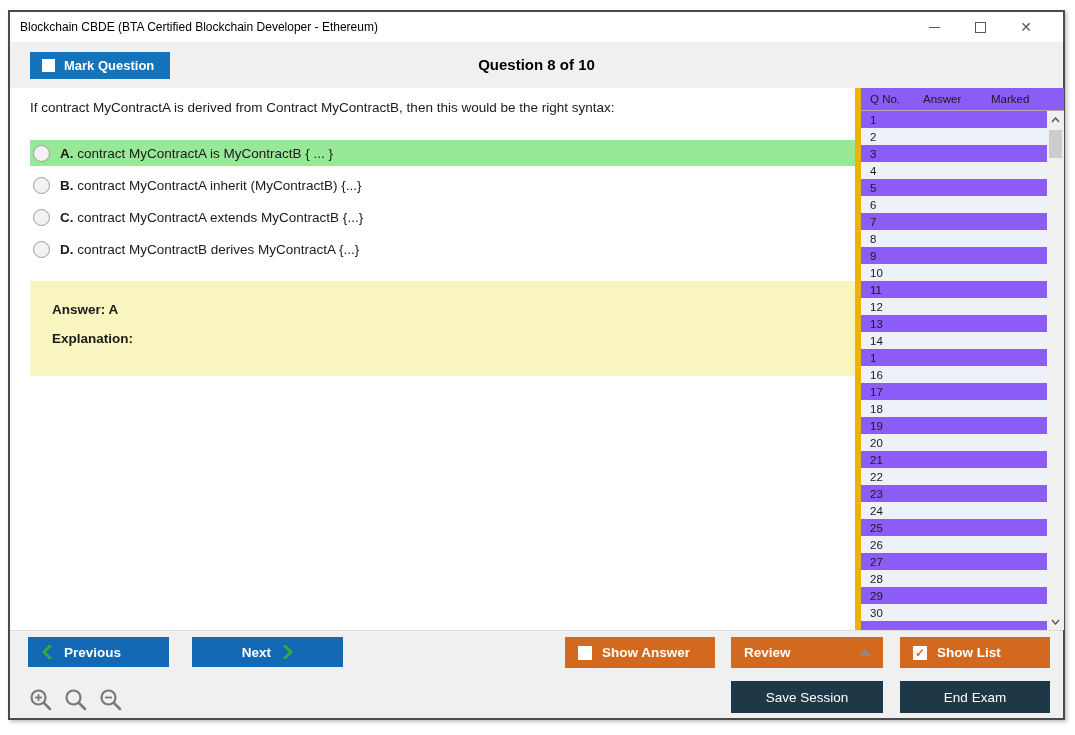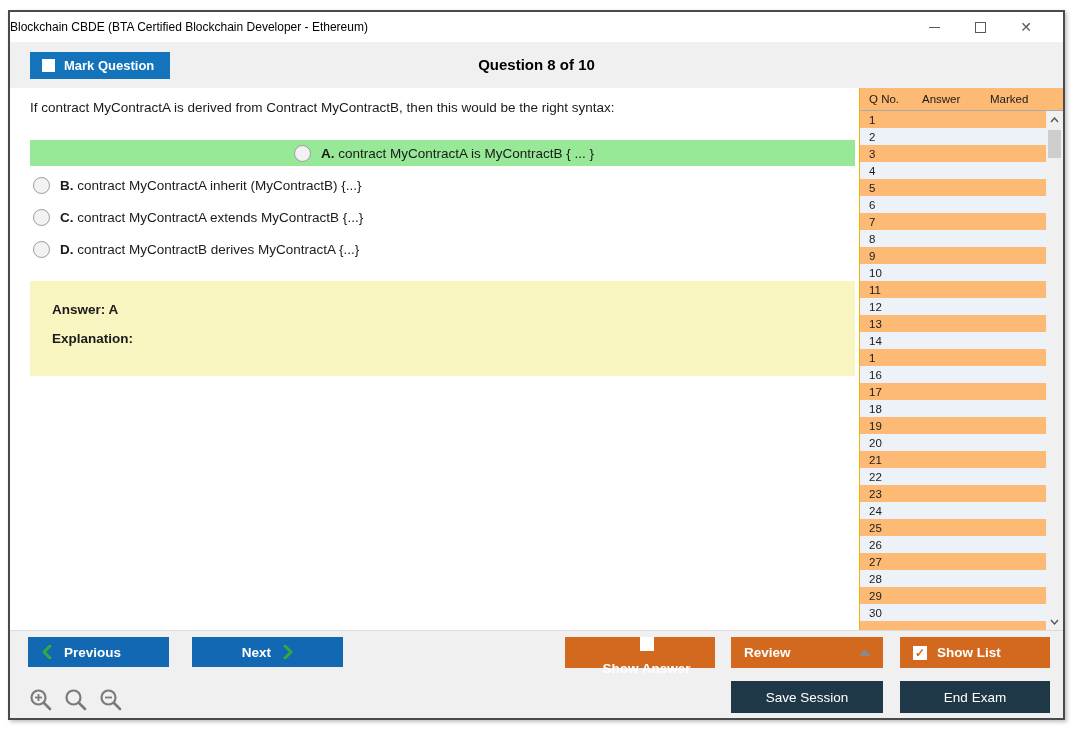--- a/index.html
+++ b/index.html
@@ -10,21 +10,21 @@
   }
   .window {
     position:absolute; left:8px; top:10px; width:1057px; height:710px;
     border:2px solid #4a4a4a; background:#ffffff;
     box-shadow:2px 2px 4px rgba(0,0,0,0.25);
     display:flex; flex-direction:column;
   }
   
   .titlebar {
     height:30px; background:#ffffff; display:flex; align-items:center;
-    flex:0 0 auto;
+    padding-left:10px; flex:0 0 auto;
   }
   .titlebar .title { font-size:12px; color:#000; }
   .win-controls { margin-left:auto; display:flex; align-items:center; padding-right:14px; }
   .win-btn { width:46px; height:26px; display:flex; align-items:center; justify-content:center; color:#5a5a5a; cursor:default; }
   .min-glyph { display:block; width:11px; height:1px; background:#5a5a5a; }
   .max-glyph { display:block; width:11px; height:11px; border:1px solid #5a5a5a; }
   .close-glyph { font-size:14px; line-height:1; color:#5a5a5a; }
   
   .headerbar {
     height:46px; background:#f0f0f0; position:relative; flex:0 0 auto;
@@ -39,37 +39,37 @@
     text-align:center; line-height:46px; font-weight:bold; font-size:15px; color:#000;
   }
   
   .content { flex:1 1 auto; display:flex; min-height:0;border-radius:19px; }
   .main { flex:1 1 auto; background:#ffffff; padding:12px 0 0 20px; position:relative; }
   .question-text { font-size:13.5px; color:#1a1a1a; margin-bottom:25px; width:820px; }
   .option {
     width:825px; height:26px; display:flex; align-items:center; gap:10px;
     padding-left:3px; margin-bottom:6px; cursor:pointer;
   }
-  .option.hl { background:#97e897;justify-content:center; }
+  .option.hl { background:#97e897; }
   .radio {
     width:17px; height:17px; border-radius:50%;
     border:1px solid #9a9a9a; background:#f2f2f2; flex:0 0 auto;
   }
   .opt-text { font-size:13.5px; color:#1a1a1a; }
   .opt-text b { font-weight:bold; }
   .answer-box {
     margin-top:19px; width:825px; height:95px; background:#f9f5c0;
     padding:21px 0 0 22px;
   }
   .answer-box .ans { font-weight:bold; font-size:13.5px; color:#1a1a1a; margin-bottom:14px; }
   .answer-box .expl { font-weight:bold; font-size:13.5px; color:#1a1a1a; }
   
   .sidebar {
-    flex:0 0 203px; border-left:1px solid #eab308; display:flex; flex-direction:column;
-    background:#fdba74;
+    flex:0 0 203px; border-left:6px solid #eab308; display:flex; flex-direction:column;
+    background:#8b5cf6;
   }
   .qhead {
     height:23px; display:flex; align-items:center; border-bottom:1px solid #ababab;
     font-size:11.5px; color:#1a1a1a; flex:0 0 auto;
   }
   .qhead .h1 { width:62px; padding-left:9px; }
   .qhead .h2 { width:68px; }
   .qhead .h3 { width:56px; }
   .qbody-wrap { flex:1 1 auto; display:flex; min-height:0; }
   .qbody { flex:1 1 auto; overflow:hidden; }
@@ -92,21 +92,21 @@
     position:absolute; top:6px; height:30px; background:#1268b2; border:none; cursor:pointer;
     display:flex; align-items:center; color:#ffffff; font-weight:bold; font-size:13.5px;
   }
   .prev-btn { left:18px; width:141px; padding-left:14px; gap:12px; }
   .next-btn { left:182px; width:151px; justify-content:center; gap:12px; }
   .orange-btn {
     position:absolute; top:6px; height:31px; background:#d2691e; border:none; cursor:pointer;
     display:flex; align-items:center; color:#ffffff; font-weight:bold; font-size:13.5px;
     padding-left:13px; gap:10px;
   }
-  .showanswer-btn { left:555px; width:150px;flex-direction:column; }
+  .showanswer-btn { left:555px; width:150px; }
   .review-btn { left:721px; width:152px; padding-right:12px; }
   .showlist-btn { left:890px; width:150px; }
   .orange-btn .cb { width:14px; height:14px; background:#ffffff; flex:0 0 auto;
     display:flex; align-items:center; justify-content:center; }
   .orange-btn .cb .check { color:#d2691e; font-size:12px; font-weight:bold; line-height:1; }
   .review-btn .caret {
     margin-left:auto; width:0; height:0;
     border-left:6px solid transparent; border-right:6px solid transparent;
     border-bottom:7px solid #8a8a8a;
   }

